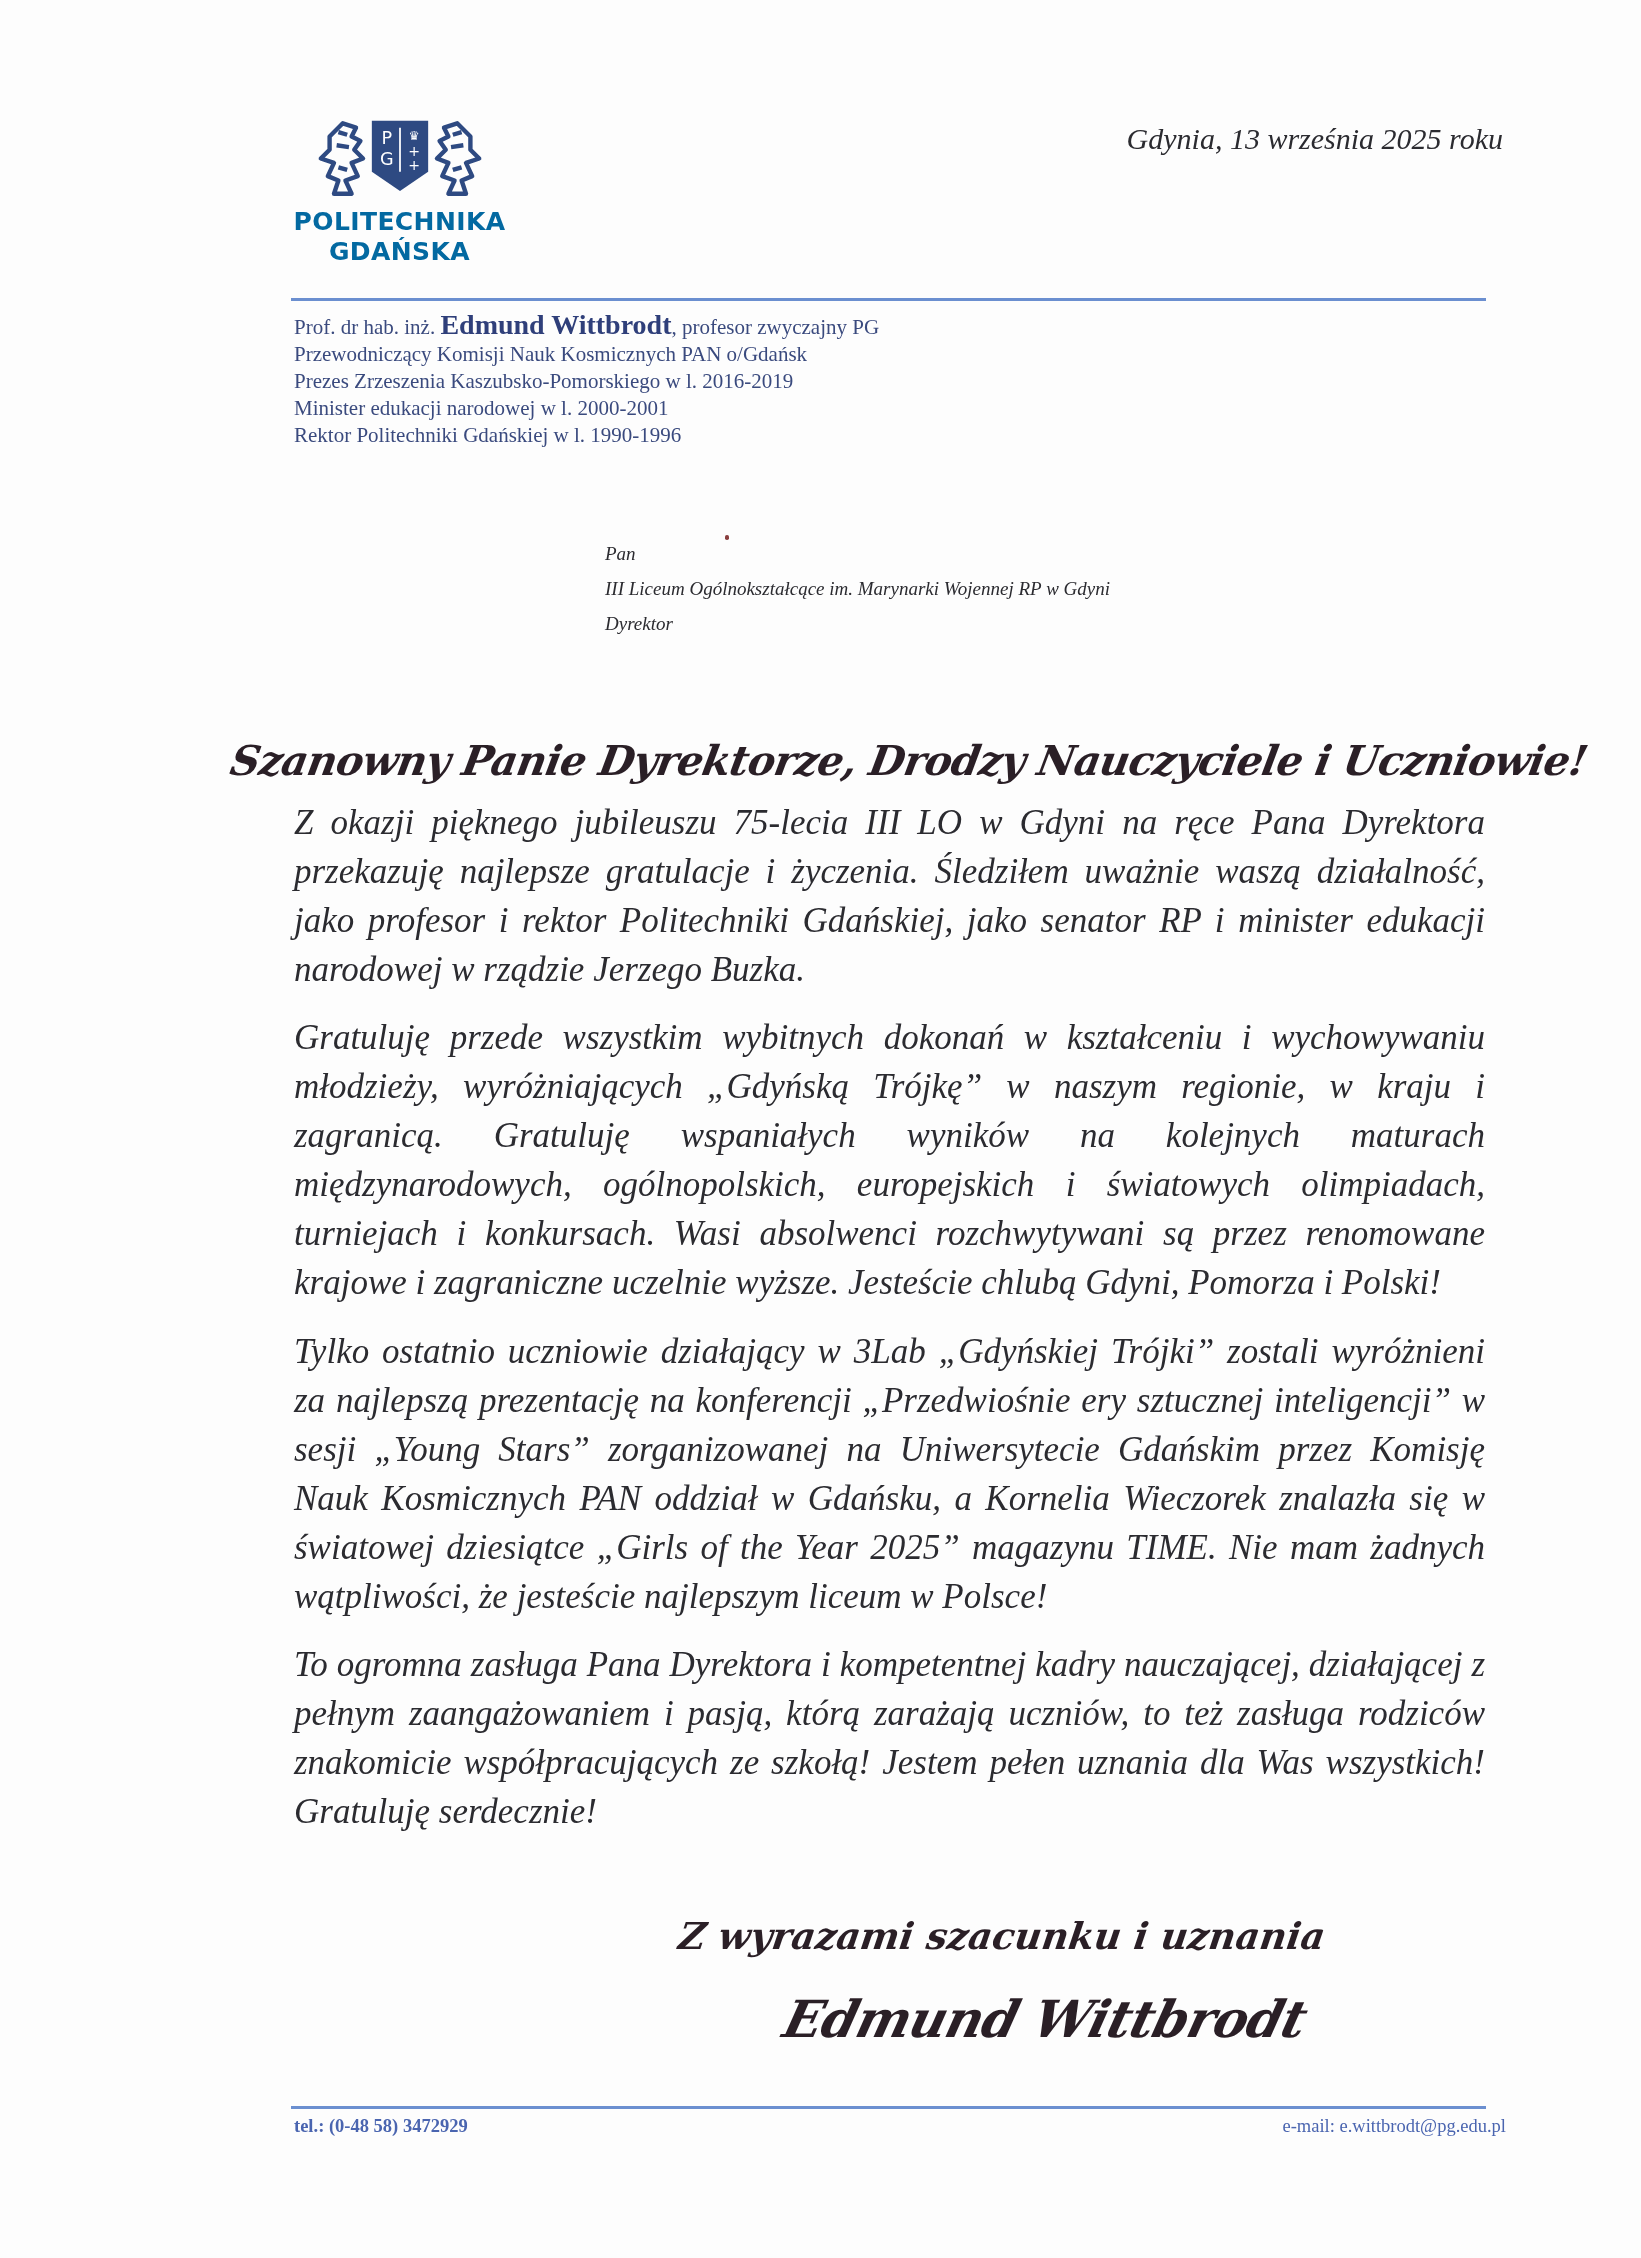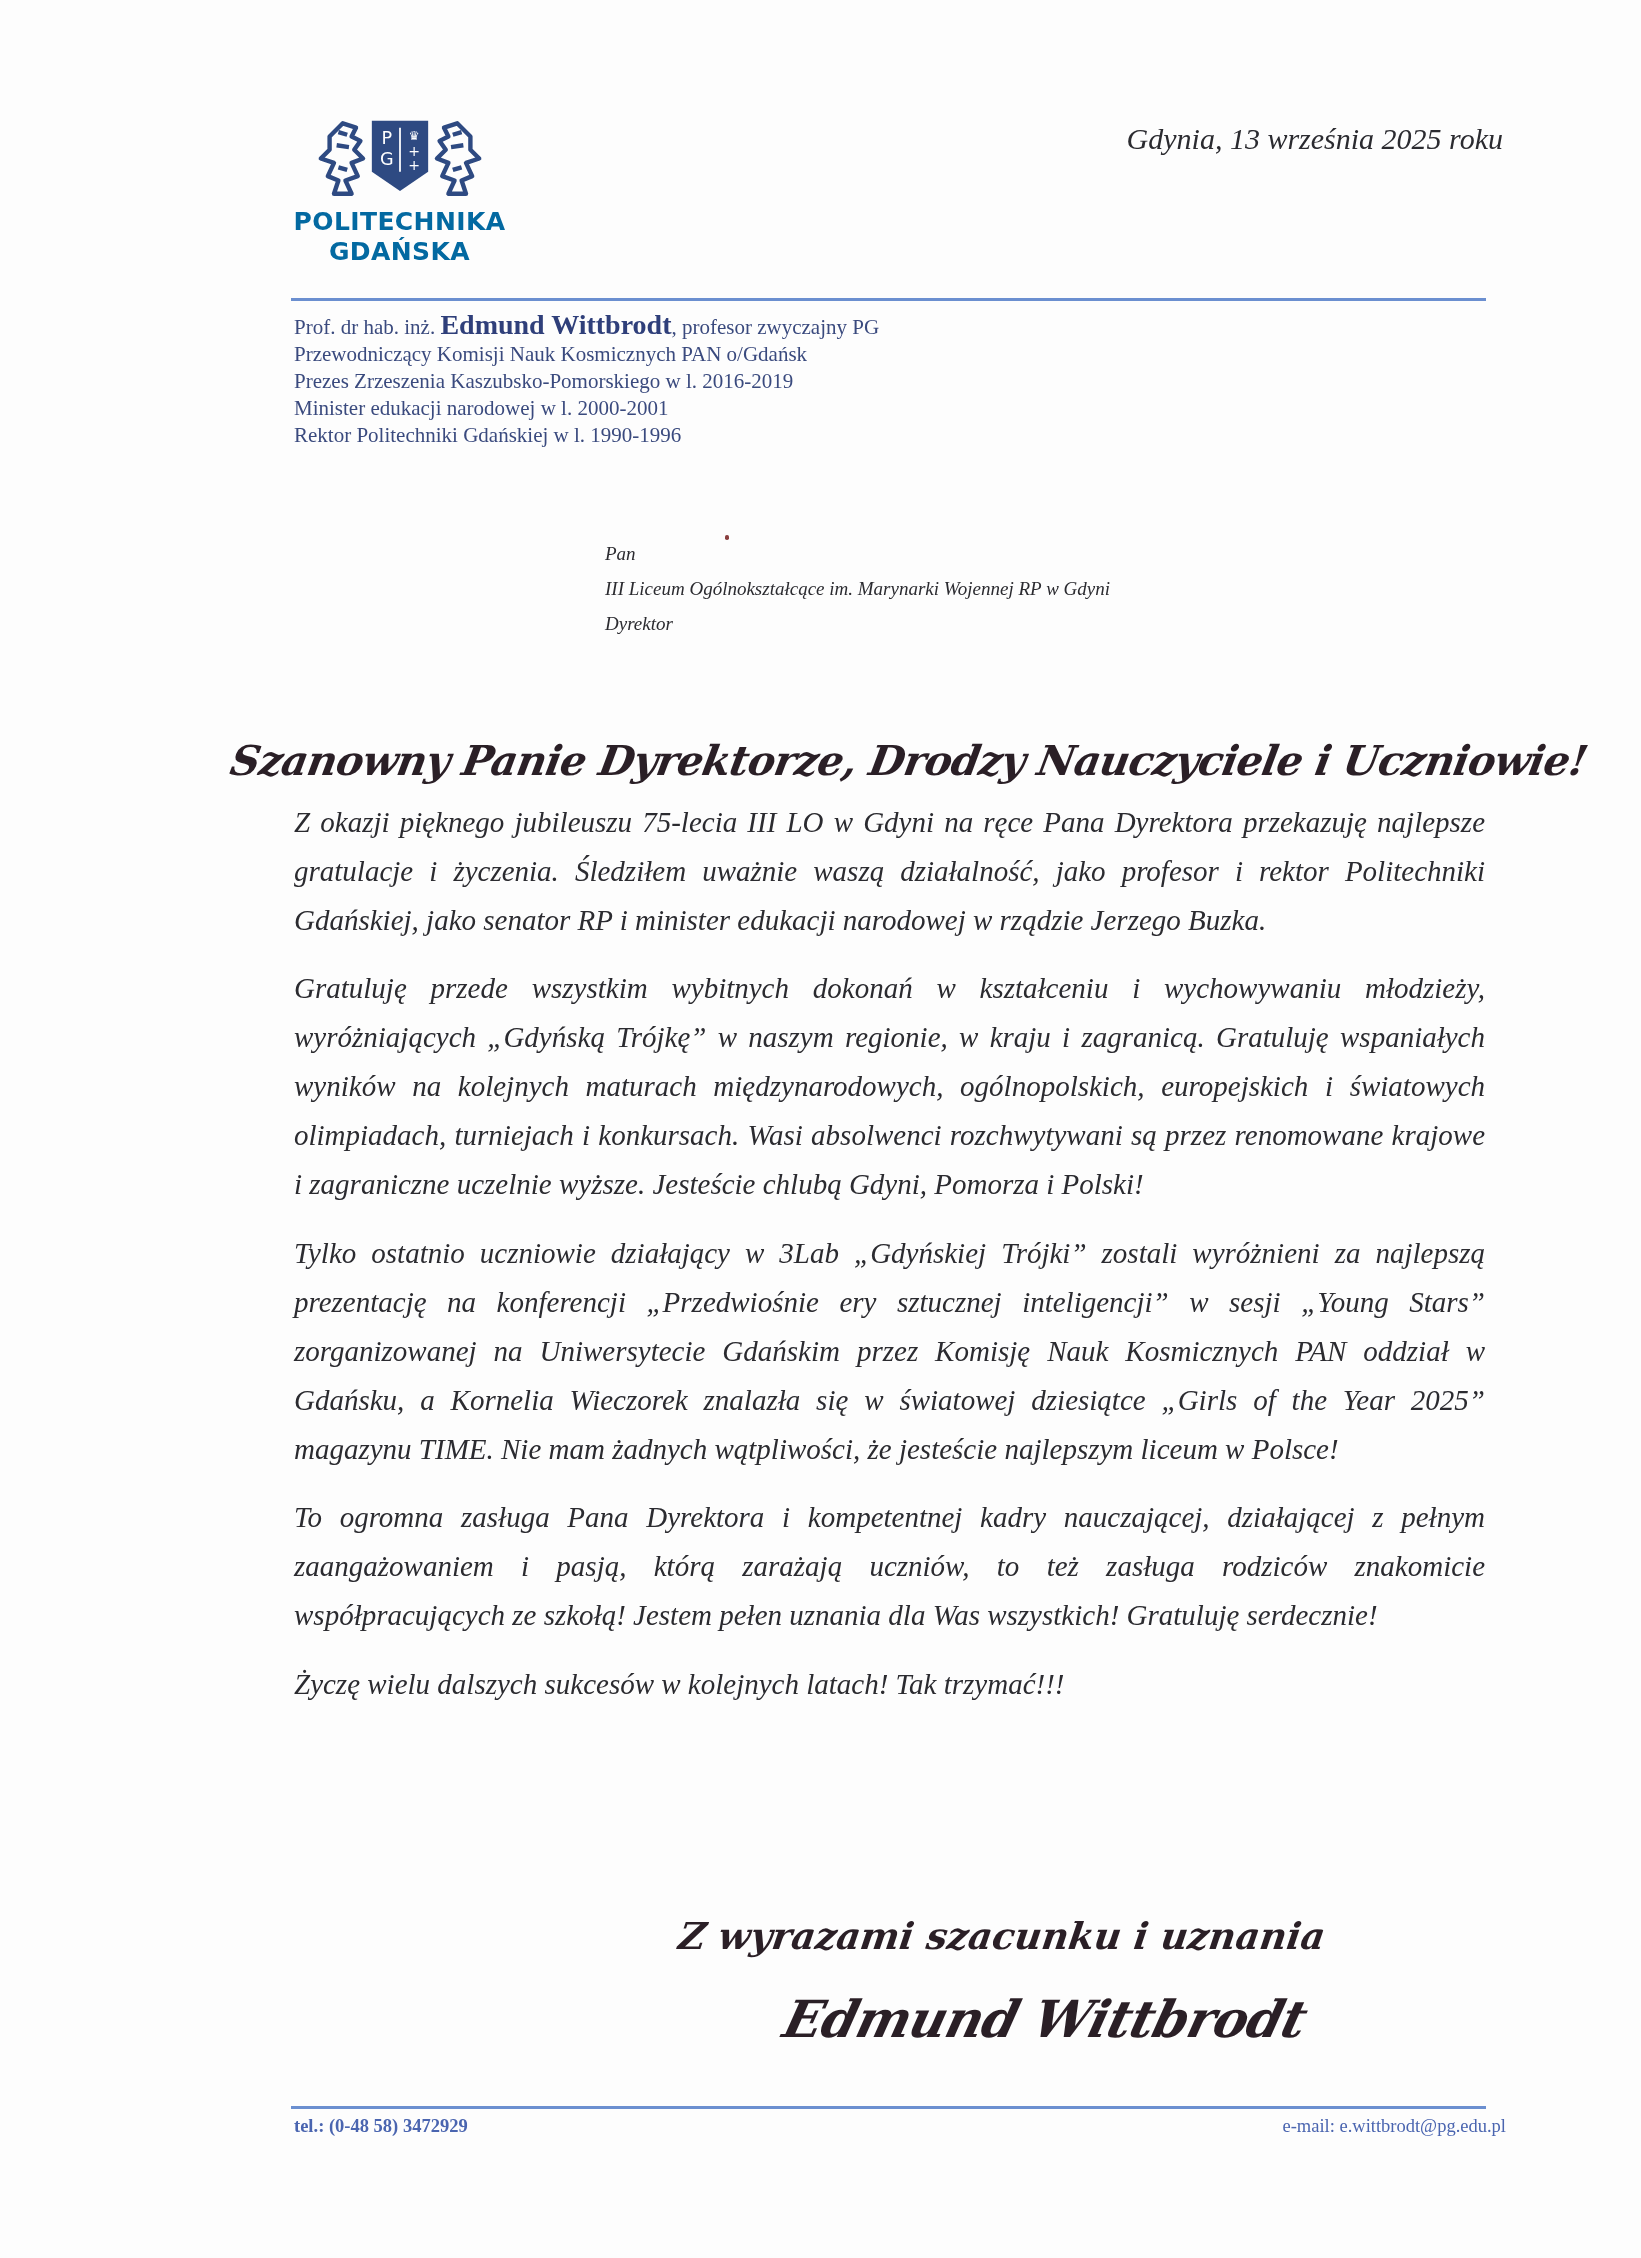--- a/index.html
+++ b/index.html
@@ -80,21 +80,21 @@
       letter-spacing: -0.9px;
       transform: skewX(-10deg);
       white-space: nowrap;
     }
     .body {
       position: absolute;
       left: 294px;
       top: 798px;
       width: 1191px;
       font-style: italic;
-      font-size: 29px;
+      font-size: 35px;
       line-height: 49px;
       color: #2b2b30;
     }
     .body p {
       margin: 0 0 19.4px 0;
       text-align: justify;
     }
     .body p.first { text-indent: 0; }
     .closing {
       position: absolute;
@@ -187,21 +187,20 @@
   <div>Dyrektor</div>
 </div>
 
 <div class="salutation">Szanowny Panie Dyrektorze, Drodzy Nauczyciele i Uczniowie!</div>
 
 <div class="body">
   <p class="first">Z okazji pięknego jubileuszu 75-lecia III LO w Gdyni na ręce Pana Dyrektora przekazuję najlepsze gratulacje i życzenia. Śledziłem uważnie waszą działalność, jako profesor i rektor Politechniki Gdańskiej, jako senator RP i minister edukacji narodowej w rządzie Jerzego Buzka.</p>
   <p>Gratuluję przede wszystkim wybitnych dokonań w kształceniu i wychowywaniu młodzieży, wyróżniających „Gdyńską Trójkę” w naszym regionie, w kraju i zagranicą. Gratuluję wspaniałych wyników na kolejnych maturach międzynarodowych, ogólnopolskich, europejskich i światowych olimpiadach, turniejach i konkursach. Wasi absolwenci rozchwytywani są przez renomowane krajowe i zagraniczne uczelnie wyższe. Jesteście chlubą Gdyni, Pomorza i Polski!</p>
   <p>Tylko ostatnio uczniowie działający w 3Lab „Gdyńskiej Trójki” zostali wyróżnieni za najlepszą prezentację na konferencji „Przedwiośnie ery sztucznej inteligencji” w sesji „Young Stars” zorganizowanej na Uniwersytecie Gdańskim przez Komisję Nauk Kosmicznych PAN oddział w Gdańsku, a Kornelia Wieczorek znalazła się w światowej dziesiątce „Girls of the Year 2025” magazynu TIME.  Nie mam żadnych wątpliwości, że jesteście najlepszym liceum w Polsce!</p>
   <p>To ogromna zasługa Pana Dyrektora i kompetentnej kadry nauczającej, działającej z pełnym zaangażowaniem i pasją, którą zarażają uczniów, to też zasługa rodziców znakomicie współpracujących ze szkołą! Jestem pełen uznania dla Was wszystkich! Gratuluję serdecznie!</p>
-  <p>Życzę wielu dalszych sukcesów w kolejnych latach! Tak trzymać!!!</p>
 </div>
 
 <div class="closing">Z wyrazami szacunku i uznania</div>
 <div class="signature">Edmund Wittbrodt</div>
 
 <div class="rule bottom"></div>
 <div class="footer-tel">tel.: (0-48 58) 3472929</div>
 <div class="footer-email">e-mail: e.wittbrodt@pg.edu.pl</div>
 
 

